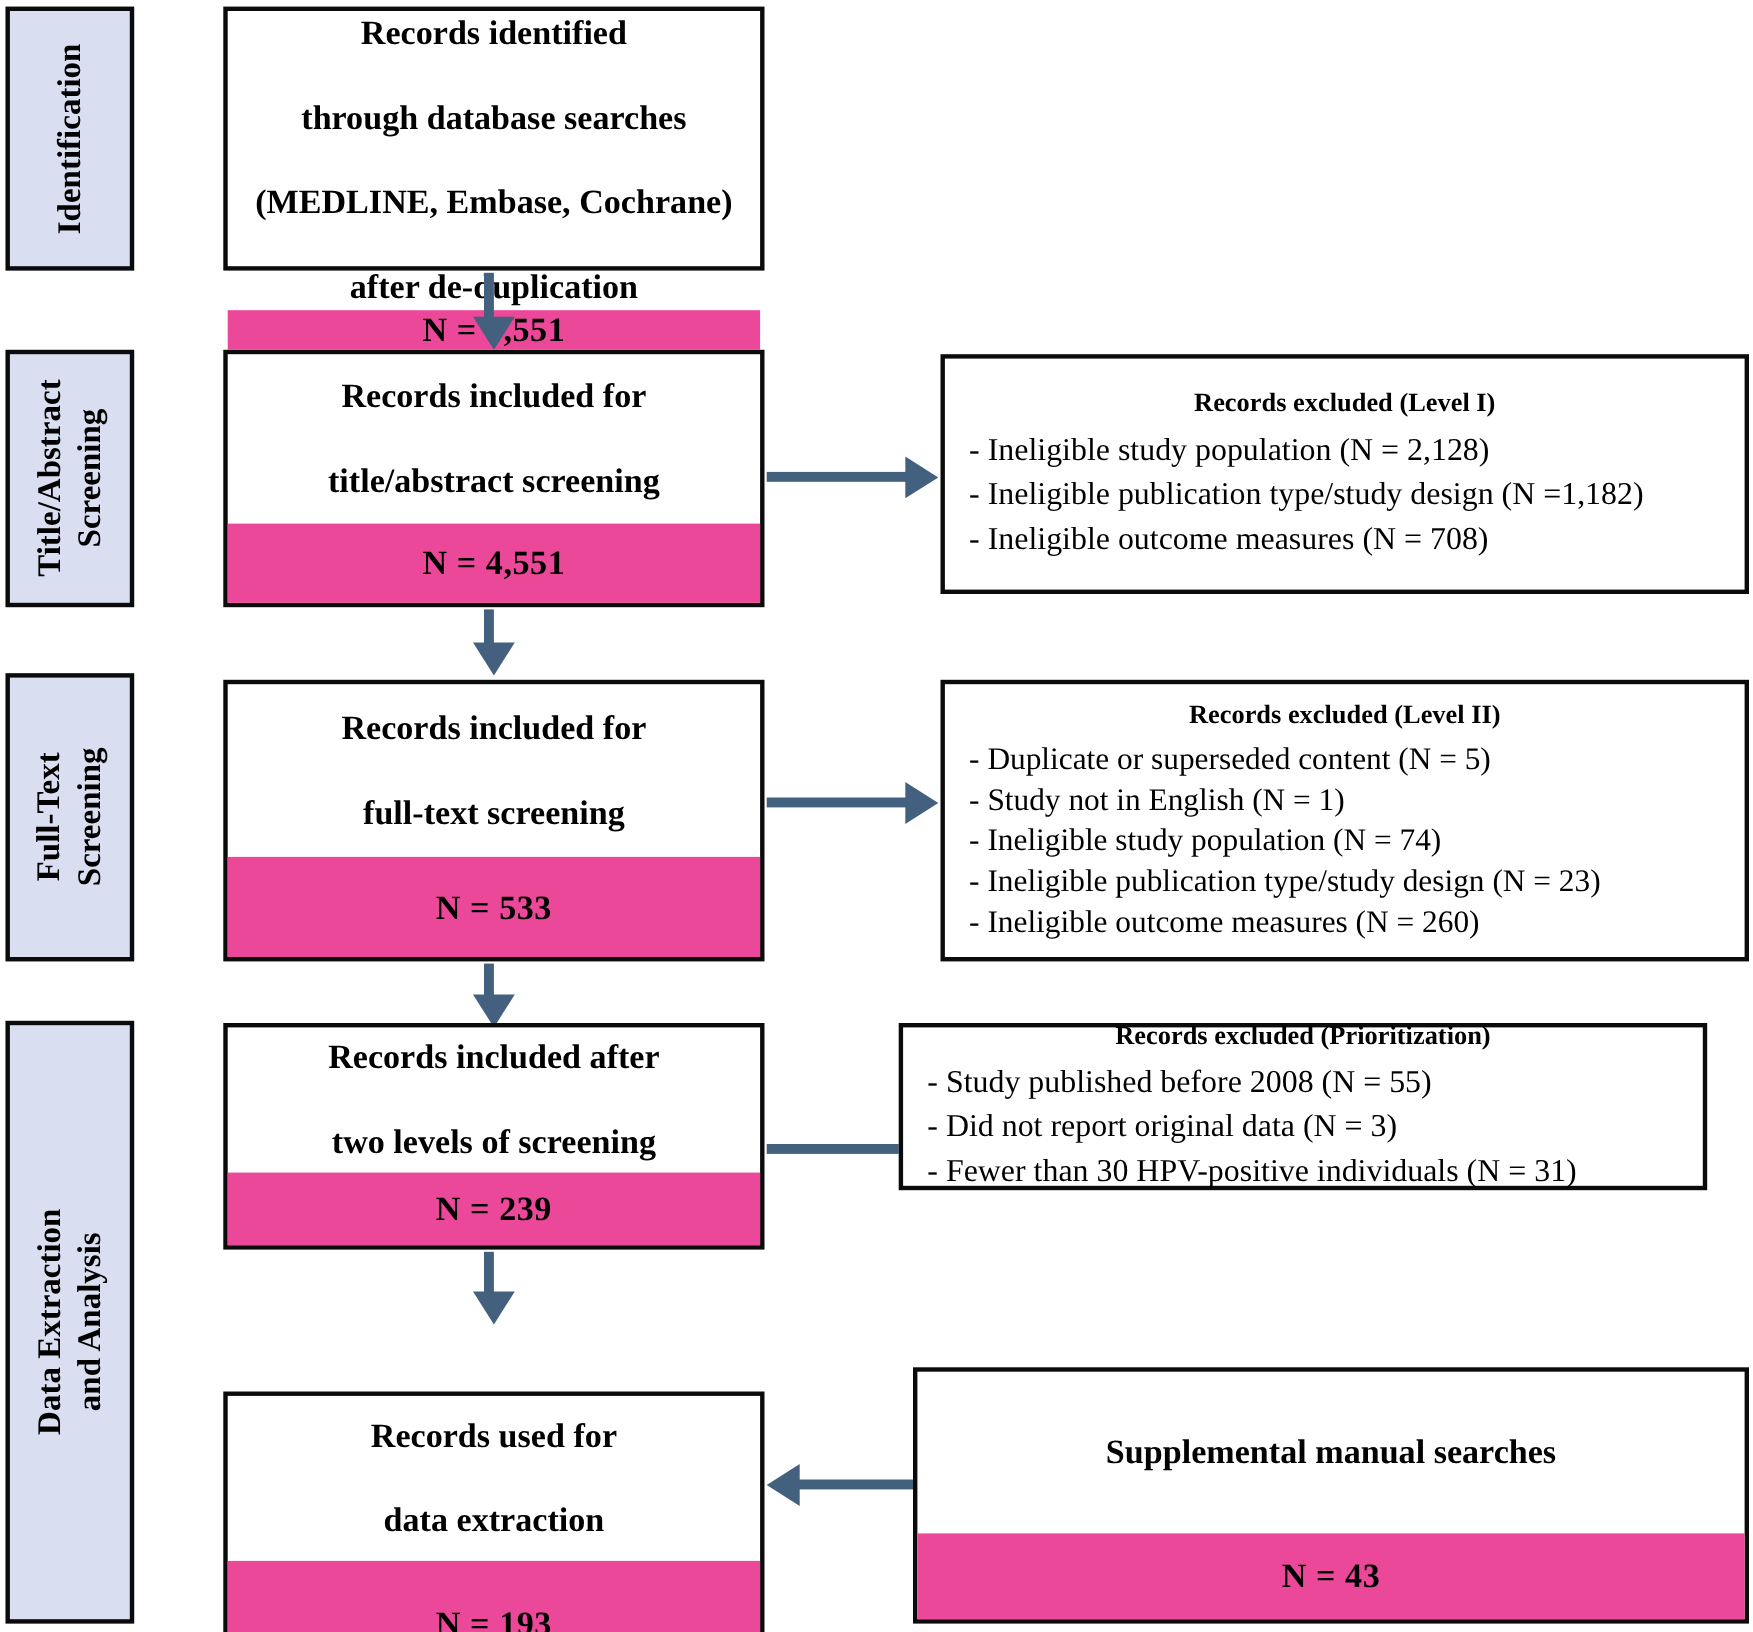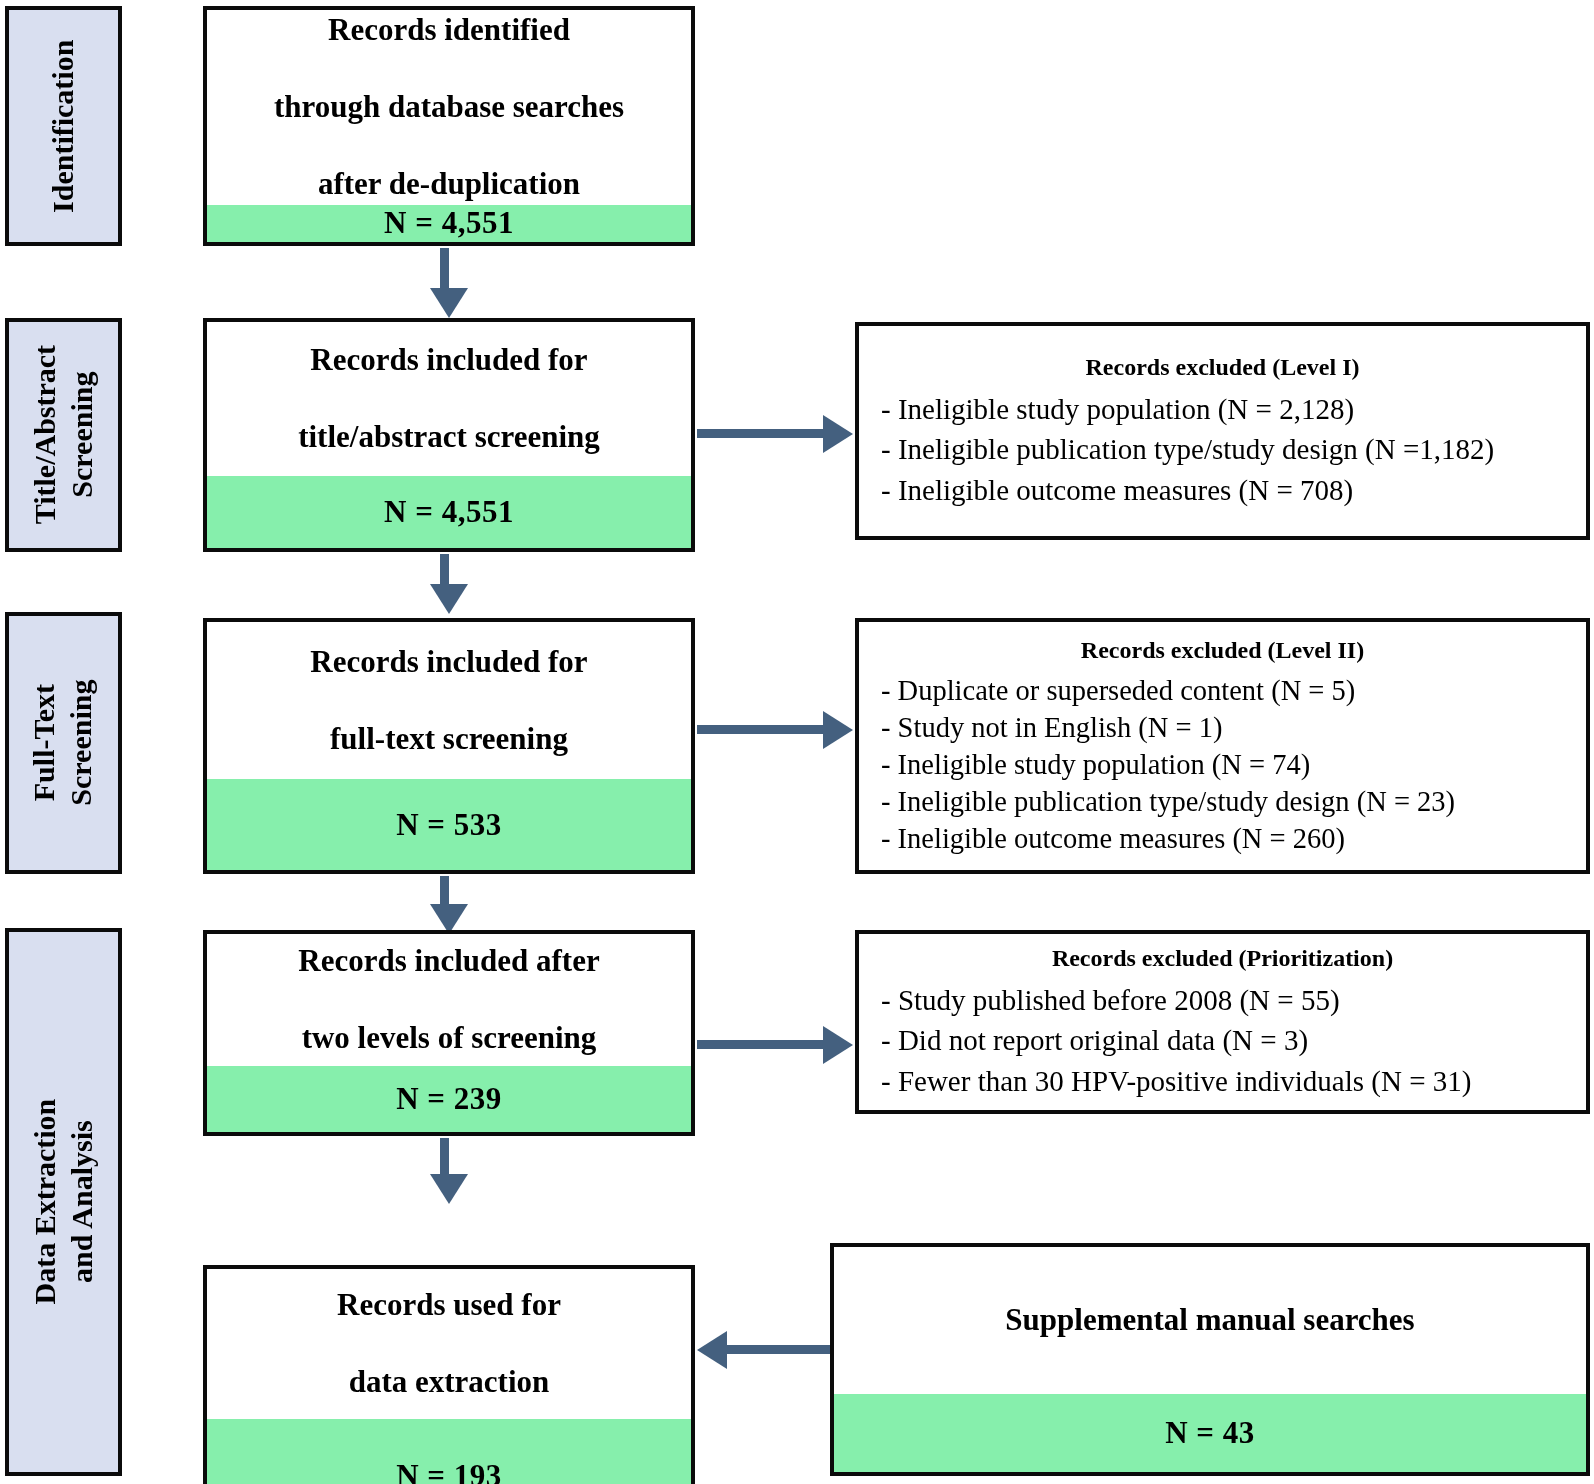--- a/index.html
+++ b/index.html
@@ -27,21 +27,21 @@
   .box .body{
     flex:1 1 auto;
     display:flex;
     flex-direction:column;
     align-items:center;
     justify-content:center;
     text-align:center;
     padding:0 10px;
   }
   .box .nband{
-    background:#86efac;
+    background:#ec4899;
     display:flex;
     align-items:center;
     justify-content:center;
     font-weight:bold;
     letter-spacing:.5px;
   }
 
   
   .mainbox .body{
     font-weight:bold;
@@ -163,20 +163,21 @@
     <div class="rot">
       <div>Data Extraction</div>
       <div>and Analysis</div>
     </div>
   </div>
 
   <div class="box mainbox" style="left:203px; top:6px; width:492px; height:240px;">
     <div class="body">
       <div>Records identified</div>
       <div>through database searches</div>
+      <div>(MEDLINE, Embase, Cochrane)</div>
       <div>after de-duplication</div>
     </div>
     <div class="nband" style="height:68px;">N = 4,551</div>
   </div>
 
   <div class="arrow" style="left:425px; top:248px; width:48px; height:70px;">
     <div class="v-shaft" style="left:15px; top:0; height:44px;"></div>
     <div class="v-head" style="left:5px; top:40px;"></div>
   </div>
 
@@ -260,21 +261,21 @@
     <div class="ex-title">Records excluded (Level II)</div>
     <ul>
       <li>- Duplicate or superseded content (N = 5)</li>
       <li>- Study not in English (N = 1)</li>
       <li>- Ineligible study population (N = 74)</li>
       <li>- Ineligible publication type/study design (N = 23)</li>
       <li>- Ineligible outcome measures (N = 260)</li>
     </ul>
   </div>
 
-  <div class="exbox" style="left:855px; top:930px; width:735px; height:184px;">
+  <div class="exbox" style="left:817px; top:930px; width:735px; height:152px;">
     <div class="ex-title">Records excluded (Prioritization)</div>
     <ul>
       <li>- Study published before 2008 (N = 55)</li>
       <li>- Did not report original data (N = 3)</li>
       <li>- Fewer than 30 HPV-positive individuals (N = 31)</li>
     </ul>
   </div>
 
   <div class="box mainbox" style="left:830px; top:1243px; width:760px; height:233px;">
     <div class="body">

